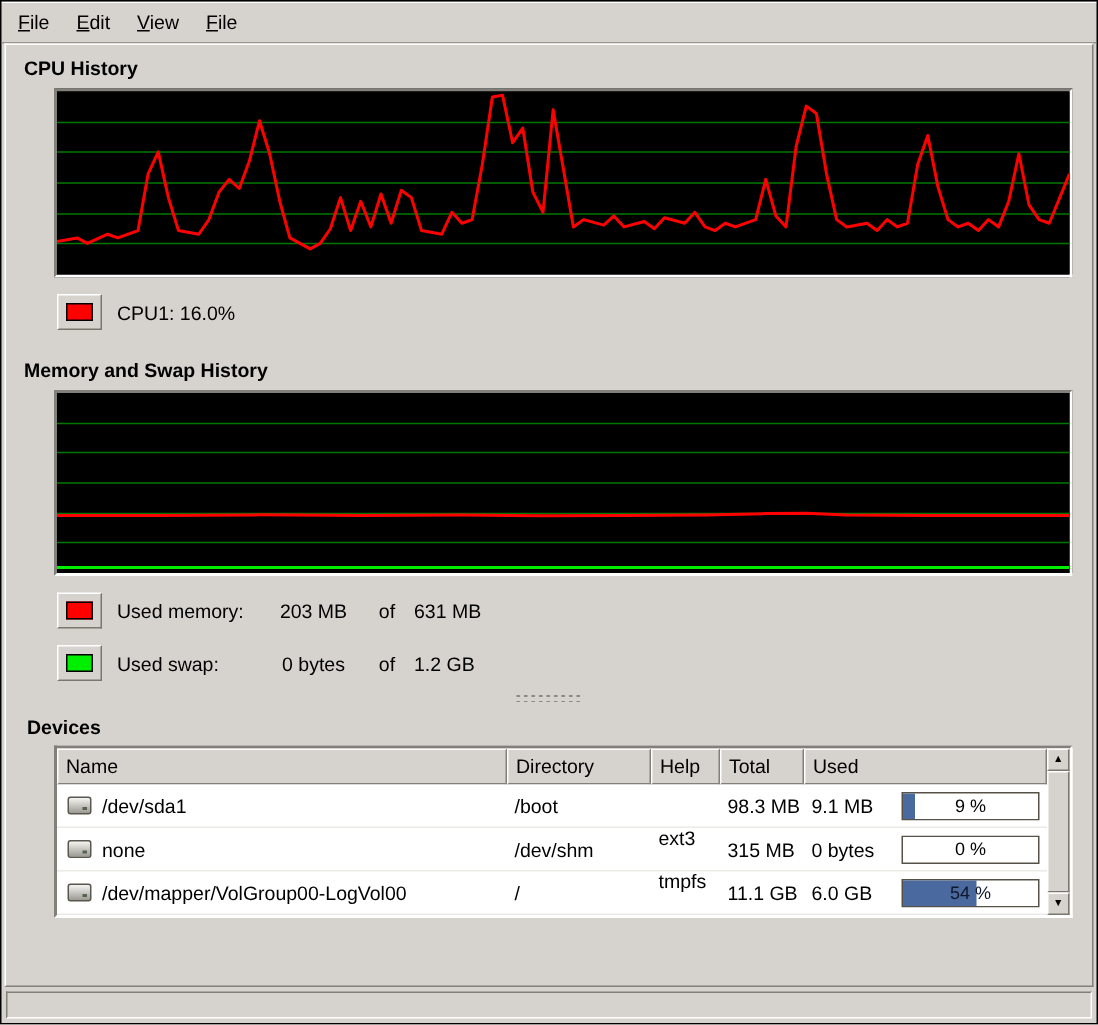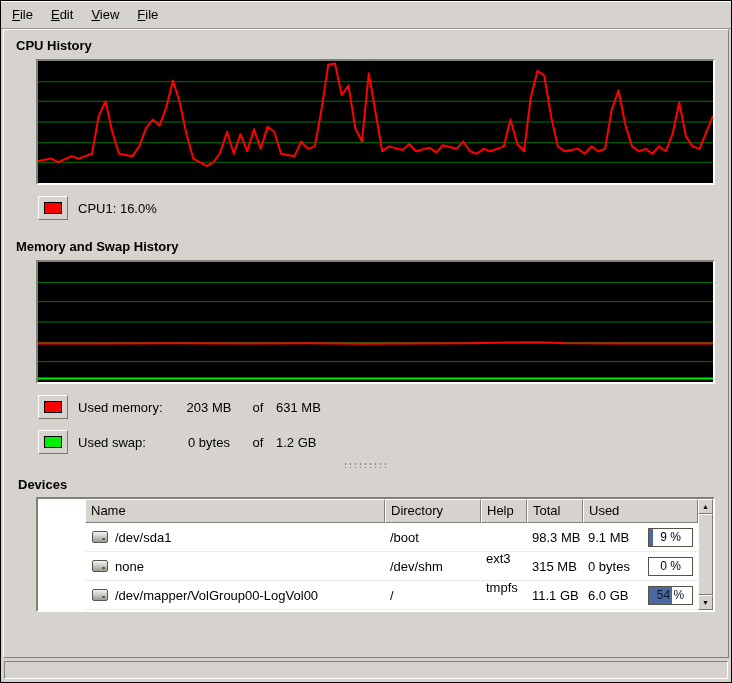--- a/index.html
+++ b/index.html
@@ -115,21 +115,21 @@
   }
   
   .devices-title { margin-top: 8px; margin-bottom: 5px; }
   .devices-frame {
     height: 115px;
     border: 2px solid;
     border-color: #82807b #fff #fff #82807b;
     background: #fff;
     display: flex;
   }
-  .devices-content { flex: 1; overflow: hidden; display: flex; flex-direction: column; padding-left: 47px; }
+  .devices-content { flex: 1; overflow: hidden; display: flex; flex-direction: column; }
   .dev-header { display: flex; flex: none; }
   .hcell {
     height: 24px;
     padding: 3px 5px;
     background: #d6d3ce;
     border: 1px solid;
     border-color: #fff #82807b #82807b #fff;
     overflow: hidden; white-space: nowrap;
   }
   .h-name { width: 300px; }

